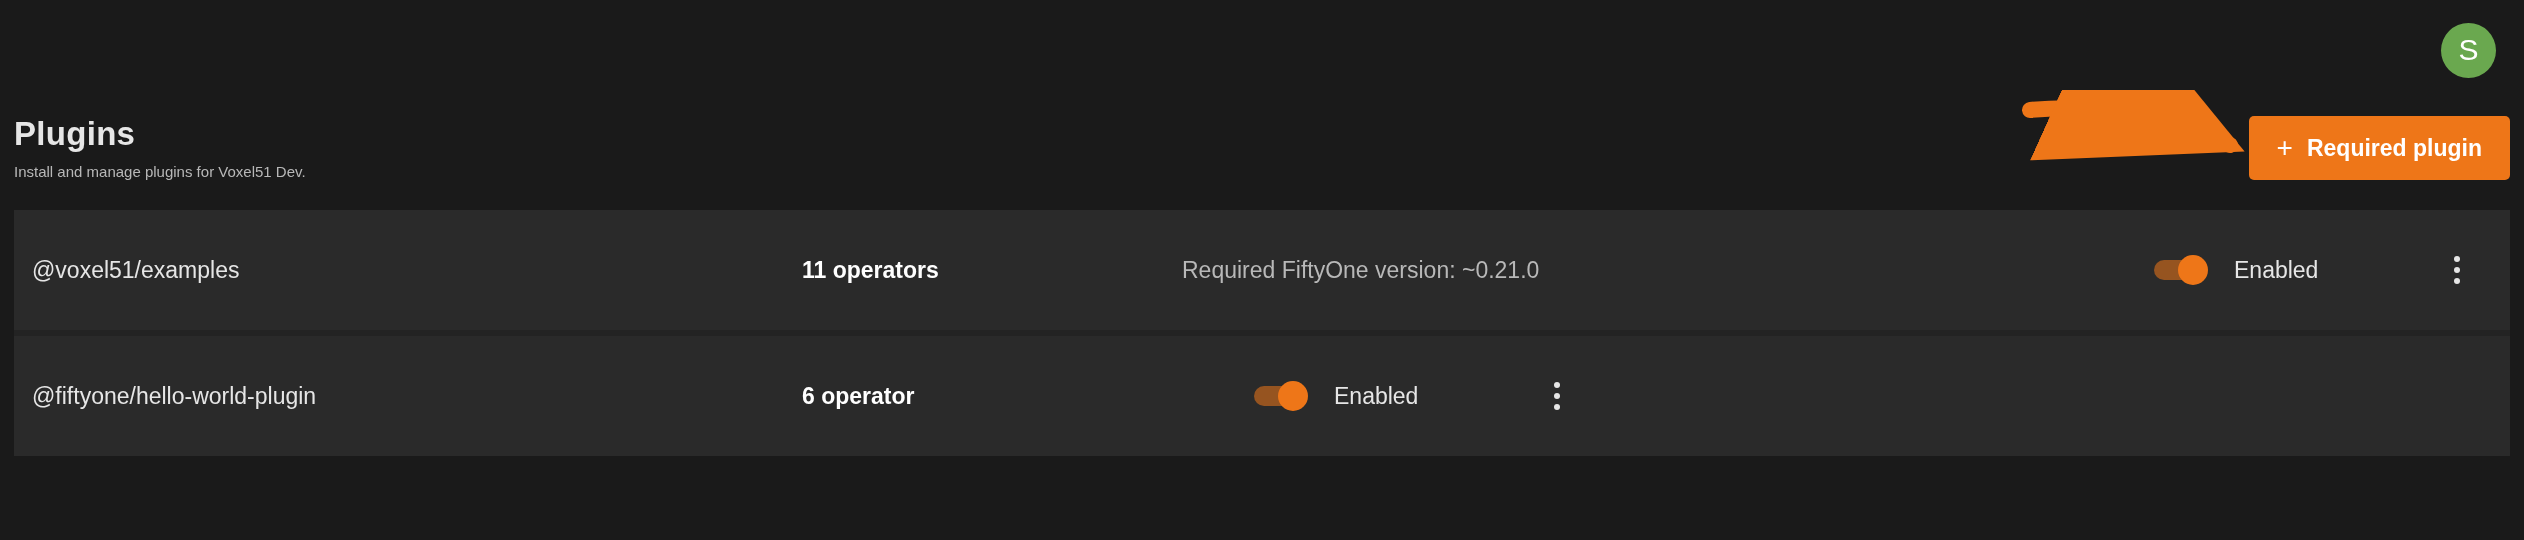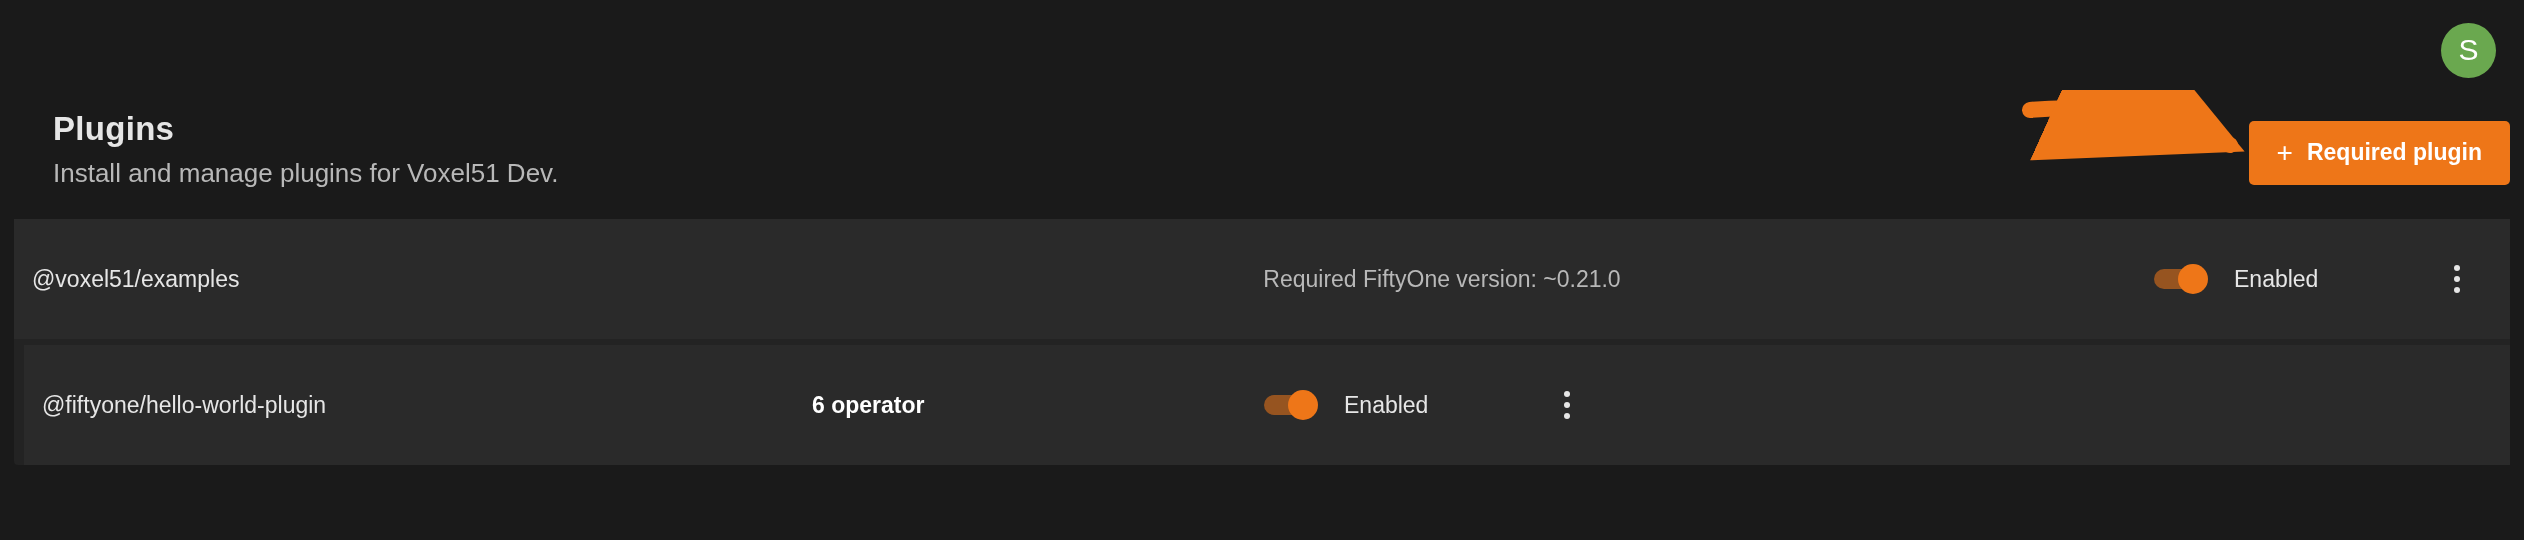--- a/index.html
+++ b/index.html
@@ -31,34 +31,33 @@
     border-radius:50%;
     background:var(--avatar);
     display:flex;align-items:center;justify-content:center;
     color:#fff;font-size:30px;font-weight:500;
   }
   .page{
     padding:0 14px;
   }
   .header-row{
     display:flex;
-    align-items:center;
+    align-items:flex-end;
     justify-content:space-between;
     padding:10px 0 30px 0;
     position:relative;
-    margin-left:39px;
   }
   .title{
     font-size:33px;
     font-weight:700;
     margin-bottom:10px;
     letter-spacing:0.3px;
   }
   .subtitle{
-    font-size:26px;
+    font-size:15px;
     color:var(--text-dim);
   }
   .install-btn{
     background:var(--accent);
     color:#fff;
     border:none;
     border-radius:5px;
     padding:18px 28px;
     font-size:23px;
     font-weight:600;
@@ -80,25 +79,24 @@
   .row{
     display:flex;
     align-items:center;
     height:120px;
     background:var(--row);
     padding:0 18px;
     font-size:23px;
   }
   .row + .row{
     margin-top:6px;
-    margin-left:10px;
   }
   .c-name{flex:0 0 770px;color:var(--text);}
   .c-ops{flex:0 0 380px;font-weight:700;color:#fff;}
-  .c-req{flex:1 1 auto;color:var(--text-dim);text-align:center;}
+  .c-req{flex:1 1 auto;color:var(--text-dim);}
   .c-toggle{flex:0 0 120px;display:flex;align-items:center;justify-content:flex-end;}
   .c-status{flex:0 0 220px;padding-left:32px;color:var(--text);}
   .c-menu{flex:0 0 70px;display:flex;align-items:center;justify-content:center;}
   
   .toggle2{
     width:48px;height:20px;
     background:rgba(238,118,24,0.55);
     border-radius:12px;
     position:relative;
     cursor:pointer;
@@ -157,20 +155,21 @@
     <button class="install-btn">
       <span class="plus-icon">+</span>
       <span>Required plugin</span>
     </button>
   </div>
 
   <div class="list">
 
     <div class="row">
       <div class="c-name">@voxel51/examples</div>
+      <div class="c-ops">11 operators</div>
       <div class="c-req">
         <span>Required FiftyOne version: </span><span>~0.21.0</span>
       </div>
       <div class="c-toggle">
         <div class="toggle2">
             <div class="knob"></div>
           </div>
       </div>
       <div class="c-status">Enabled</div>
       <div class="c-menu">

